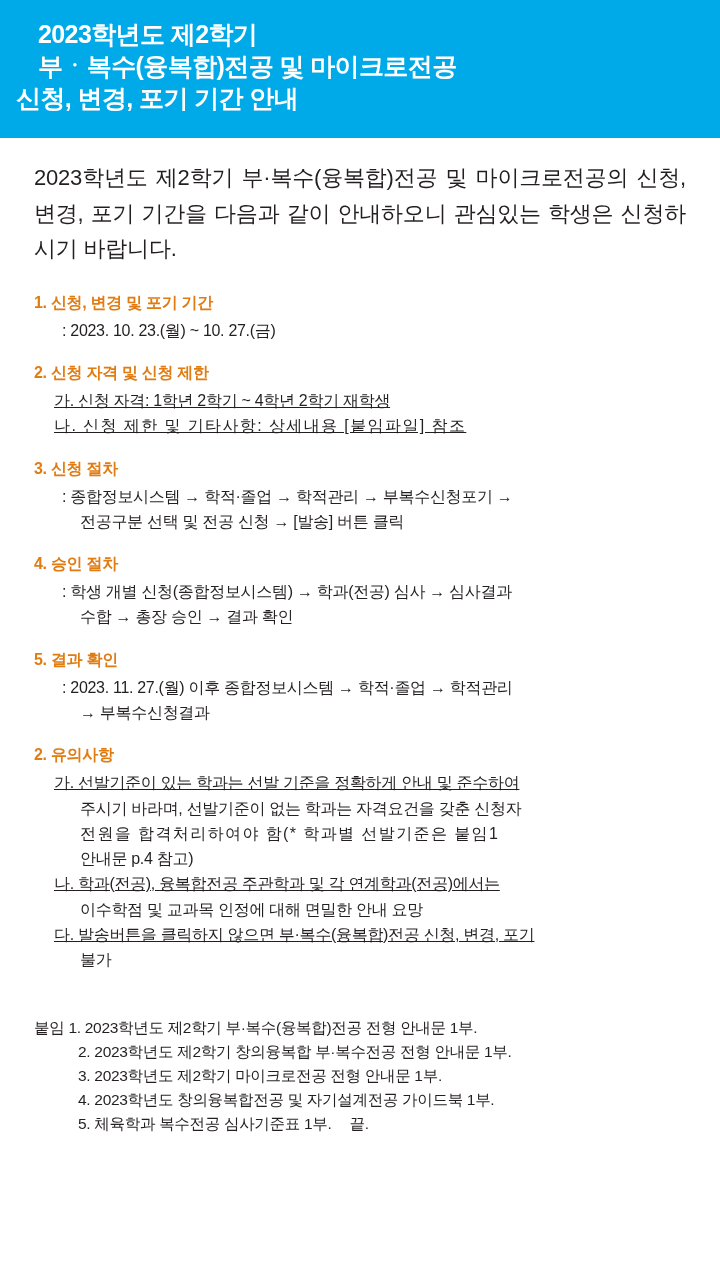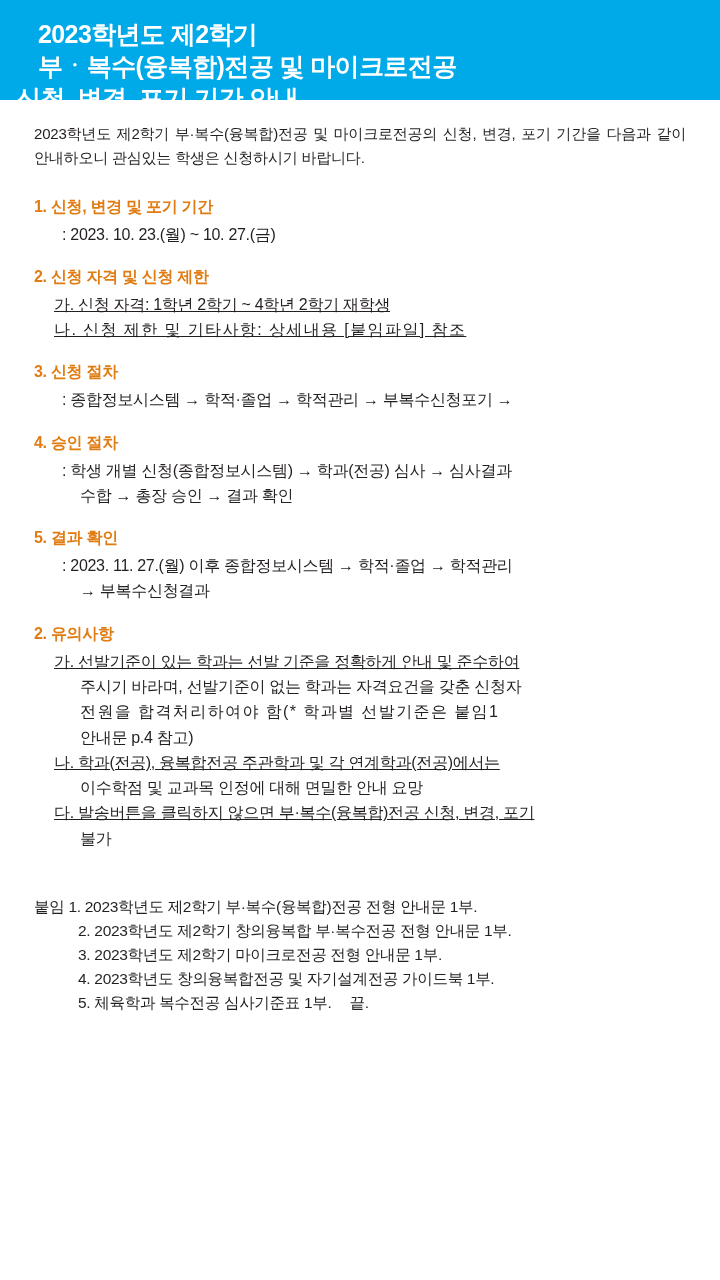--- a/index.html
+++ b/index.html
@@ -19,42 +19,42 @@
     width: 720px;
     height: 1280px;
     background: #ffffff;
   }
 
   
   .banner {
     background: #00a9e8;
     padding: 18px 16px 16px 16px;
     box-sizing: border-box;
-    height: 100px;
+    height: 138px;
   }
   .banner-line {
     color: #ffffff;
     font-weight: bold;
     font-size: 25px;
     line-height: 1.28;
     letter-spacing: -0.6px;
     white-space: nowrap;
   }
   .banner-line.l1 { padding-left: 22px; }
   .banner-line.l2 { padding-left: 22px; }
   .banner-line.l3 { padding-right: 6px; }
 
   
   .body {
     padding: 22px 34px 0 34px;
     box-sizing: border-box;
   }
 
   .intro {
-    font-size: 15px;
+    font-size: 22px;
     line-height: 1.62;
     text-align: justify;
     text-justify: inter-character;
     letter-spacing: -0.2px;
     color: #231f20;
     margin-bottom: 26px;
   }
 
   .section { margin-bottom: 20px; }
 
@@ -122,20 +122,21 @@
       <div class="sec-body">
         <span class="line indent-3">가. 신청 자격: 1학년 2학기 ~ 4학년 2학기 재학생</span>
         <span class="line indent-3 spread">나. 신청 제한 및 기타사항: 상세내용 [붙임파일] 참조</span>
       </div>
     </div>
 
     <div class="section">
       <div class="sec-title">3. 신청 절차</div>
       <div class="sec-body">
         <span class="line indent-1">: 종합정보시스템 → 학적·졸업 → 학적관리 → 부복수신청포기 →</span>
+        <span class="line indent-2">전공구분 선택 및 전공 신청 → [발송] 버튼 클릭</span>
       </div>
     </div>
 
     <div class="section">
       <div class="sec-title">4. 승인 절차</div>
       <div class="sec-body">
         <span class="line indent-1">: 학생 개별 신청(종합정보시스템) → 학과(전공) 심사 → 심사결과</span>
         <span class="line indent-2">수합 → 총장 승인 → 결과 확인</span>
       </div>
     </div>

